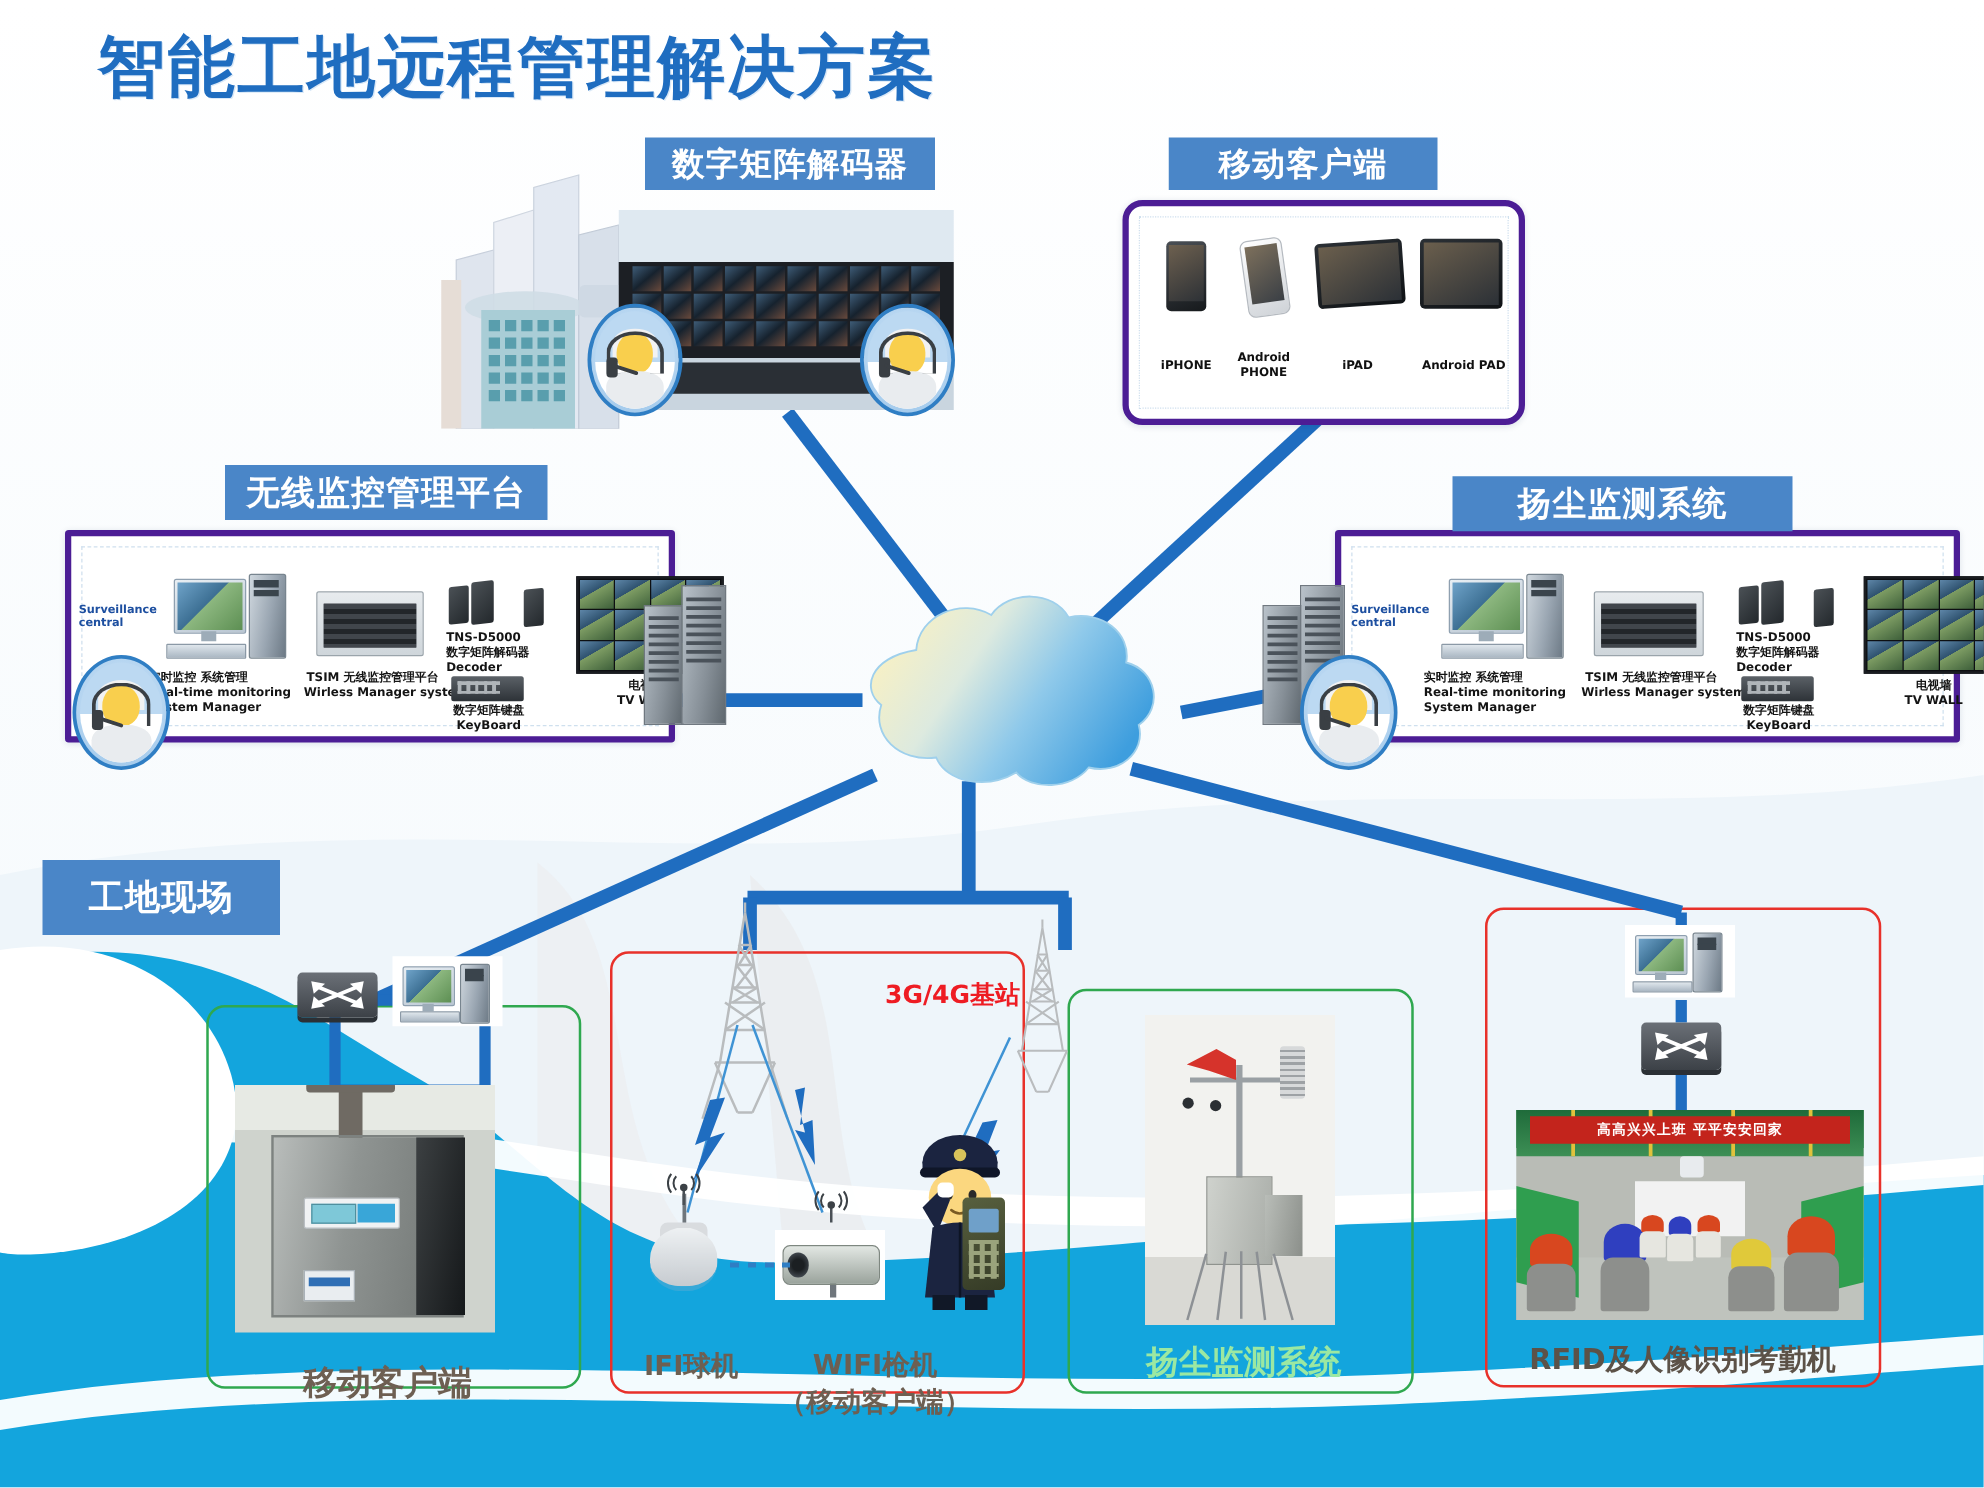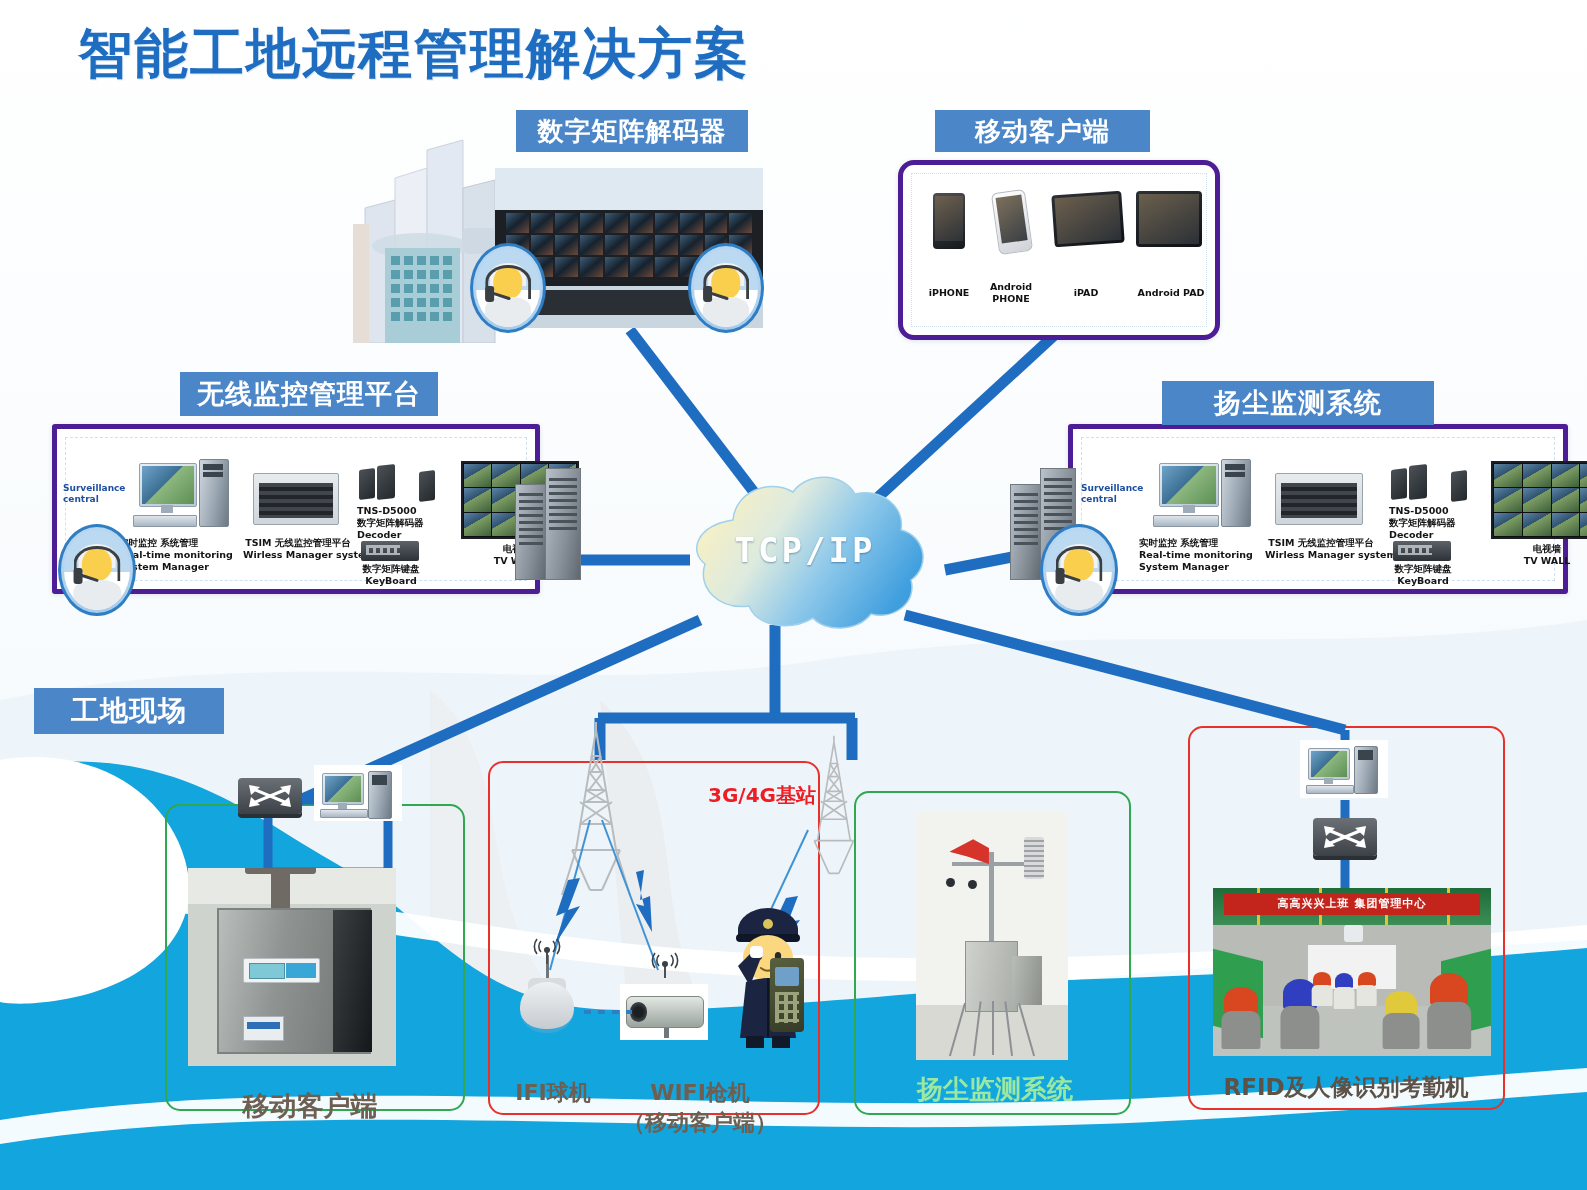--- a/index.html
+++ b/index.html
@@ -569,24 +569,23 @@
         <stop offset="1" stop-color="#3e9ede"></stop>
       </linearGradient>
     </defs>
     <g>
       <path d="M68,52 C70,24 104,10 128,24 C142,4 178,4 190,26 C216,20 240,38 236,62
                C260,68 266,98 246,112 C252,134 230,152 206,146
                C192,164 160,164 148,150 C124,164 92,158 84,138
                C54,142 32,120 40,96 C24,84 30,58 68,52 Z" fill="url(#cloudgrad)" stroke="#9fd0ec" stroke-width="1.5"></path>
     </g>
   </svg>
-  <div class="cloud-text">TCP/IP</div>
-</div>
-
-<div class="seclabel" style="left:34px;top:688px;width:190px;height:46px;font-size:28px;">工地现场</div>
+</div>
+
+<div class="seclabel" style="left:34px;top:688px;width:190px;height:60px;font-size:28px;">工地现场</div>
 
 <svg style="position:absolute;left:0;top:0;z-index:11;" width="1587" height="1190">
 
   <rect x="166" y="805" width="298" height="305" rx="14" fill="none" stroke="#2fa84f" stroke-width="2"></rect>
 
   <rect x="489" y="762" width="330" height="352" rx="14" fill="none" stroke="#e8312a" stroke-width="2"></rect>
 
   <rect x="855" y="792" width="275" height="322" rx="14" fill="none" stroke="#2fa84f" stroke-width="2"></rect>
 
   <rect x="1189" y="727" width="315" height="382" rx="14" fill="none" stroke="#e8312a" stroke-width="2"></rect>
@@ -786,21 +785,21 @@
   </svg>
 </div>
 
 <div class="photo rfid" style="left:1213px;top:888px;width:278px;height:168px;">
   <div class="rf-roof"></div>
   <div class="rf-beam" style="left:16%;"></div>
   <div class="rf-beam" style="left:38%;"></div>
   <div class="rf-beam" style="left:62%;"></div>
   <div class="rf-beam" style="left:84%;"></div>
   <div class="rf-banner">
-    <span>高高兴兴上班 集团管理中心</span>
+    <span>高高兴兴上班 平平安安回家</span>
   </div>
   <div class="rf-floor"></div>
   <div class="rf-wallL"></div>
   <div class="rf-wallR"></div>
   <div class="rf-open"></div>
   <div class="rf-lamp"></div>
 
   <div class="worker" style="left:4%;width:34px;height:62px;">
     <div class="w-hat" style="background:#d8471f;"></div>
       <div class="w-torso"></div>

